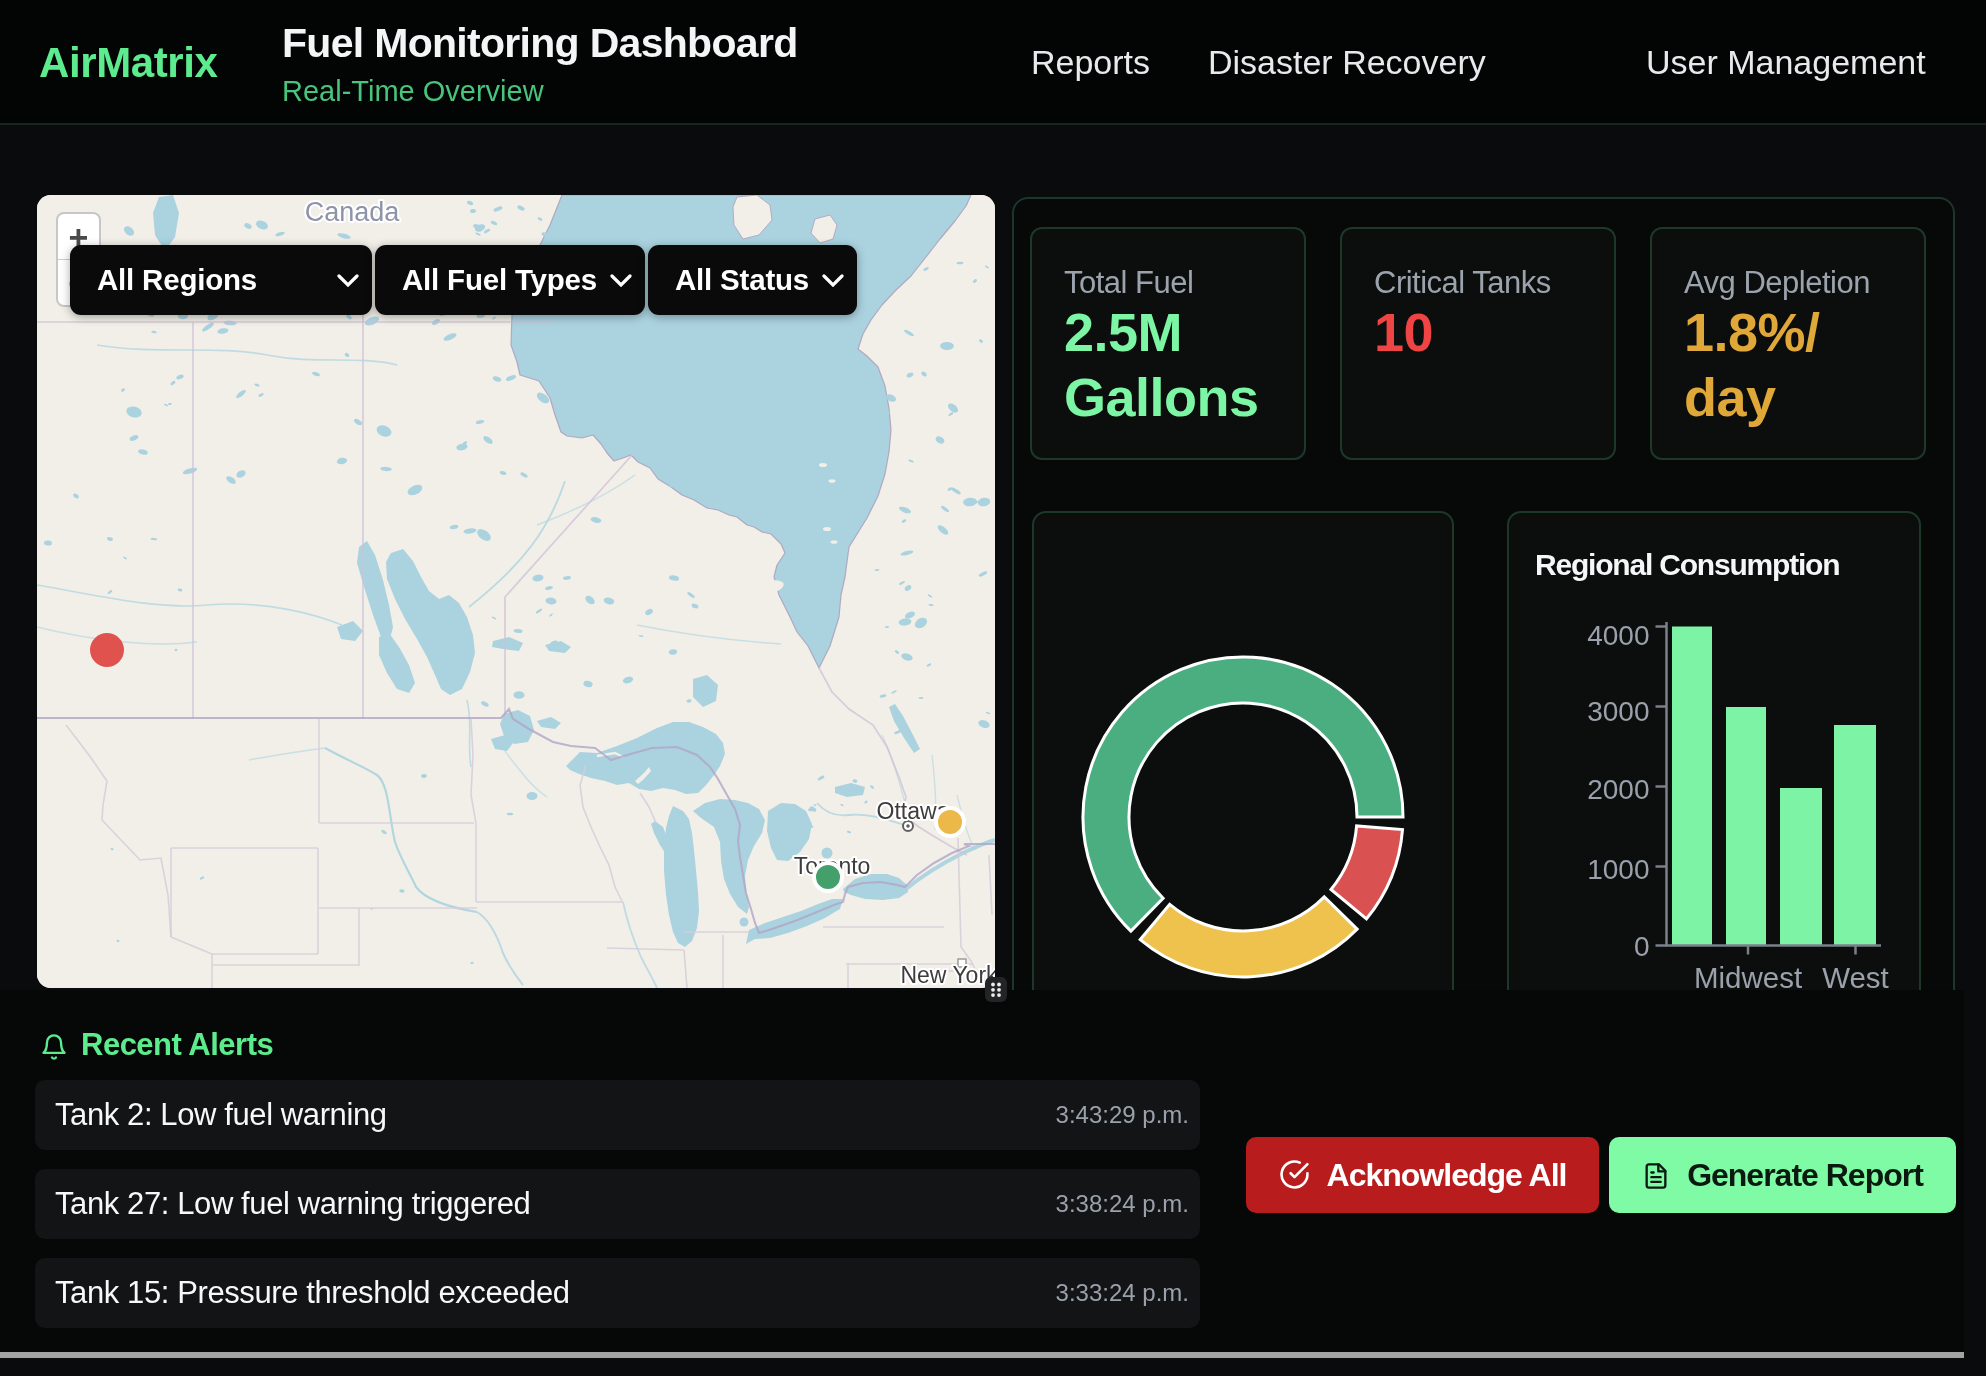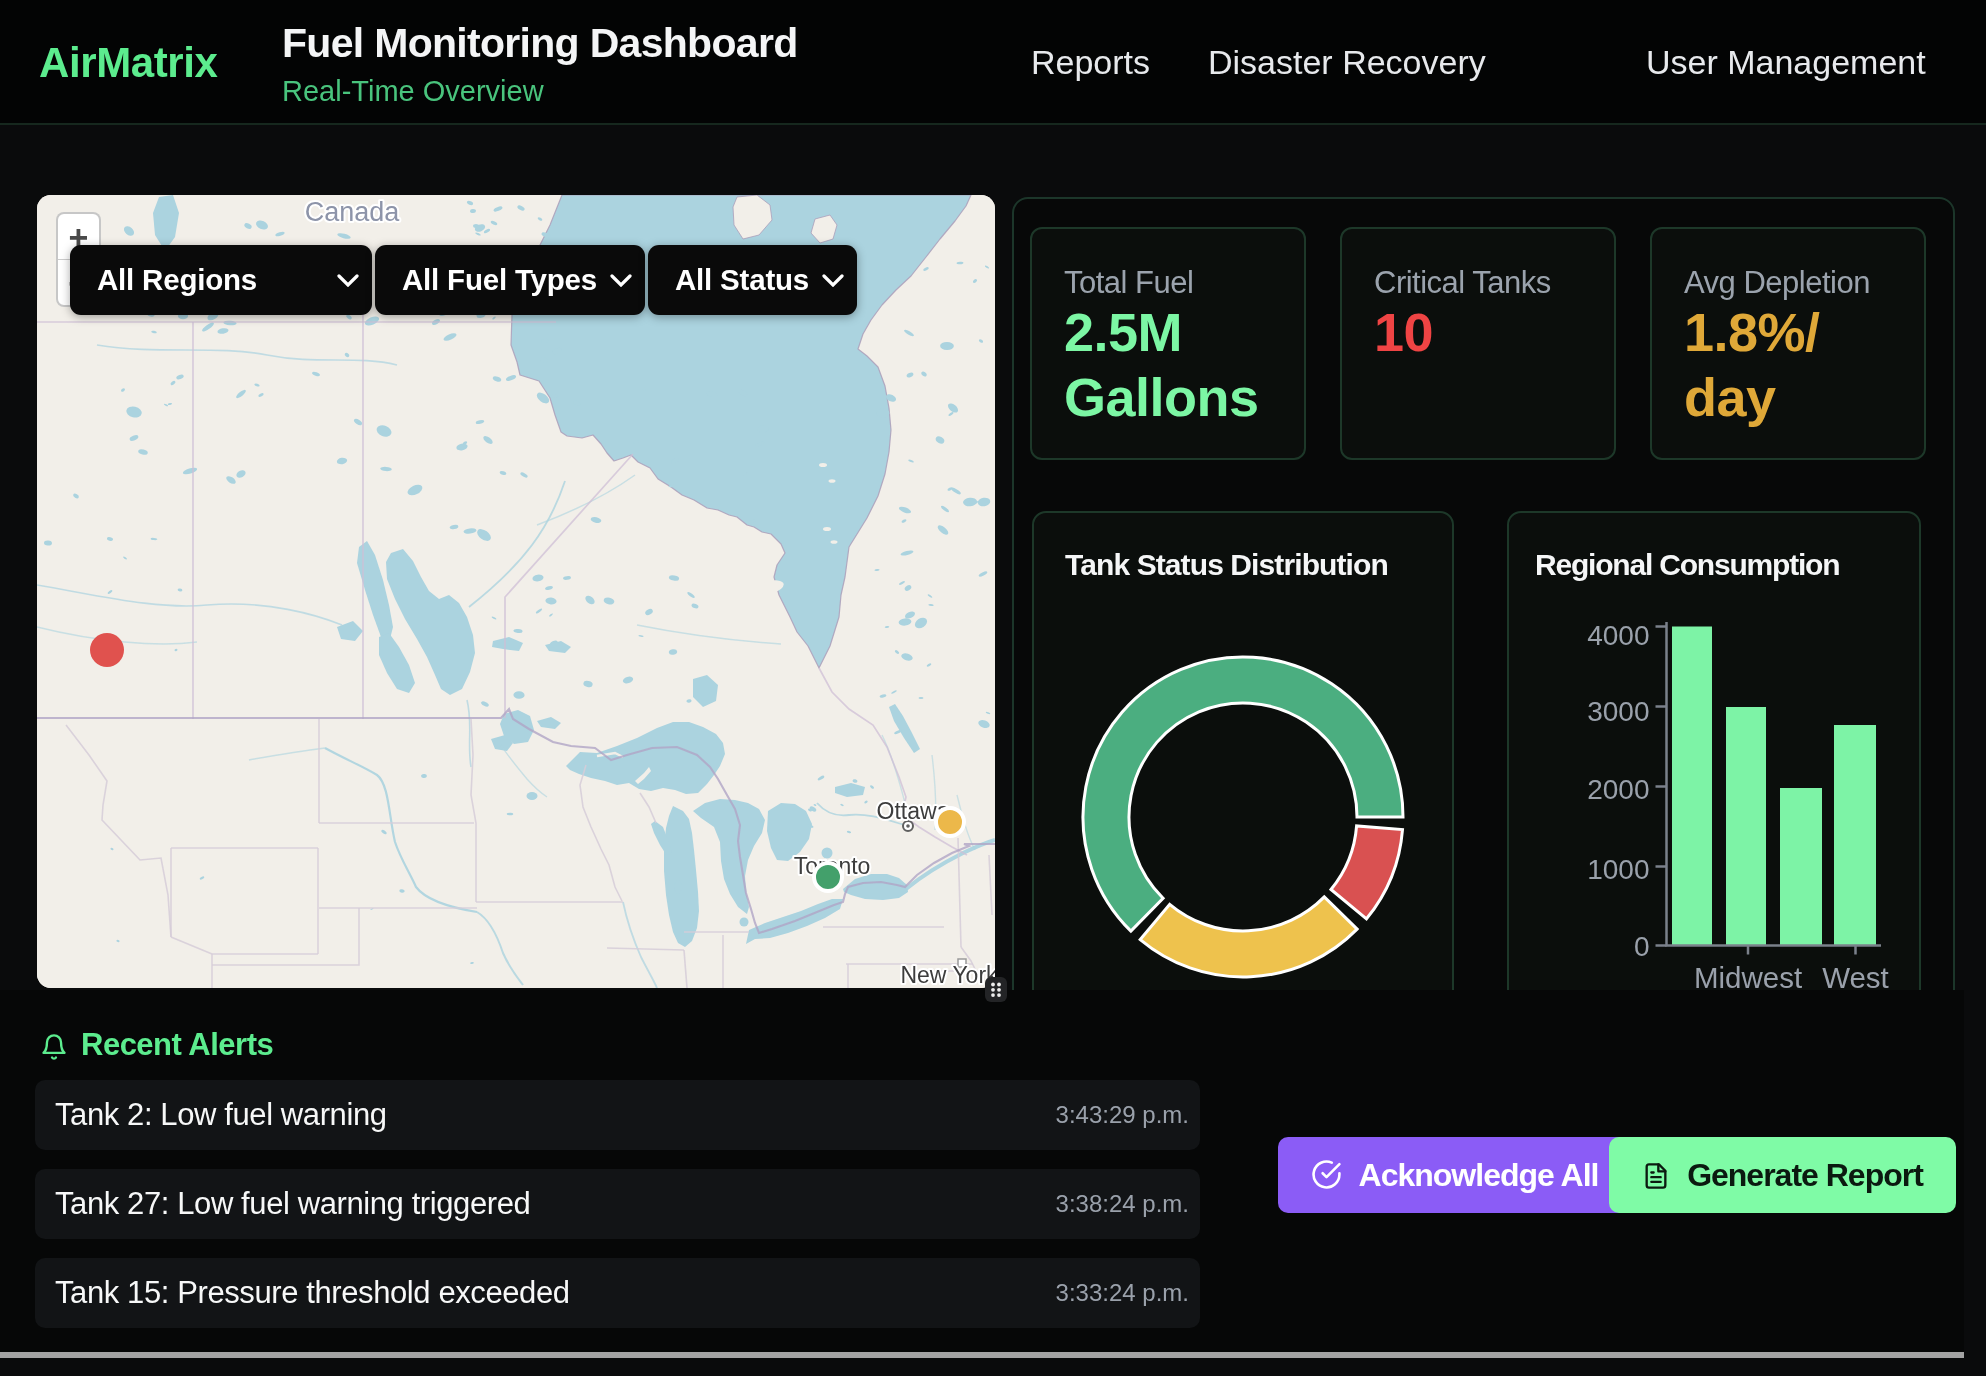--- a/index.html
+++ b/index.html
@@ -39,21 +39,21 @@
   #alerts { position:absolute; left:0; top:990px; width:1964px; height:368px;
     background:#060707; border-bottom:6px solid #a3a3a3; }
   #abell { position:absolute; left:40px; top:41px; }
   #atitle { position:absolute; left:81px; top:37px; font-size:31px; font-weight:bold; color:#5cec8e; letter-spacing:-0.5px; }
   .arow { position:absolute; left:35px; width:1165px; height:70px; background:#121416;
     border-radius:10px; color:#f7f8f8; font-size:31px; line-height:70px; padding-left:20px;
     font-weight:500; letter-spacing:-0.4px; }
   .atime { position:absolute; right:11px; top:0; font-size:24px; color:#9aa1ab; font-weight:400; letter-spacing:0; }
   .btn { position:absolute; top:147px; height:76px; border-radius:10px; font-size:32px;
     font-weight:bold; text-align:center; line-height:76px; letter-spacing:-1px; }
-  #btnack { left:1278px; width:353px; background:#8b5cf6; color:#fff; }
+  #btnack { left:1246px; width:353px; background:#b91c1c; color:#fff; }
   #btngen { left:1609px; width:347px; background:#7ffba6; color:#0b1a10; }
   #handle { position:absolute; left:985px; top:977px; width:22px; height:25px;
     background:#232426; border-radius:6px; z-index:30; }
 </style>
 </head>
 <body>
 
 <div id="map">
 
 <svg width="958" height="793" viewBox="0 0 958 793" style="position:absolute;left:0;top:0;" shape-rendering="geometricPrecision">
@@ -371,21 +371,20 @@
 <div class="scard" style="left:1340px;">
   <div class="slabel">Critical Tanks</div>
   <div class="sval" style="color:#ef4444;">10</div>
 </div>
 <div class="scard" style="left:1650px;">
   <div class="slabel">Avg Depletion</div>
   <div class="sval" style="color:#dfa838;">1.8%/<br>day</div>
 </div>
 
 <div class="ccard" style="left:1032px; width:422px;">
-  <div class="ctitle">Tank Status Distribution</div>
 
 <svg width="422" height="541" viewBox="0 0 422 541" style="position:absolute;left:0;top:0;">
 <path d="M96.9,418.1 A160,160 0 1 1 369.0,304.0 L323.0,304.0 A114,114 0 1 0 129.1,385.3 Z" fill="#4bae80" stroke="#ffffff" stroke-width="3"></path>
 <path d="M368.5,316.6 A160,160 0 0 1 332.5,405.8 L297.0,376.5 A114,114 0 0 0 322.6,312.9 Z" fill="#d95151" stroke="#ffffff" stroke-width="3"></path>
 <path d="M323.1,416.1 A160,160 0 0 1 106.2,426.6 L135.7,391.3 A114,114 0 0 0 290.3,383.9 Z" fill="#eec24d" stroke="#ffffff" stroke-width="3"></path>
 </svg>
 
 </div>
 <div class="ccard" style="left:1507px; width:414px;">
   <div class="ctitle" style="left:26px; letter-spacing:-1.2px;">Regional Consumption</div>

